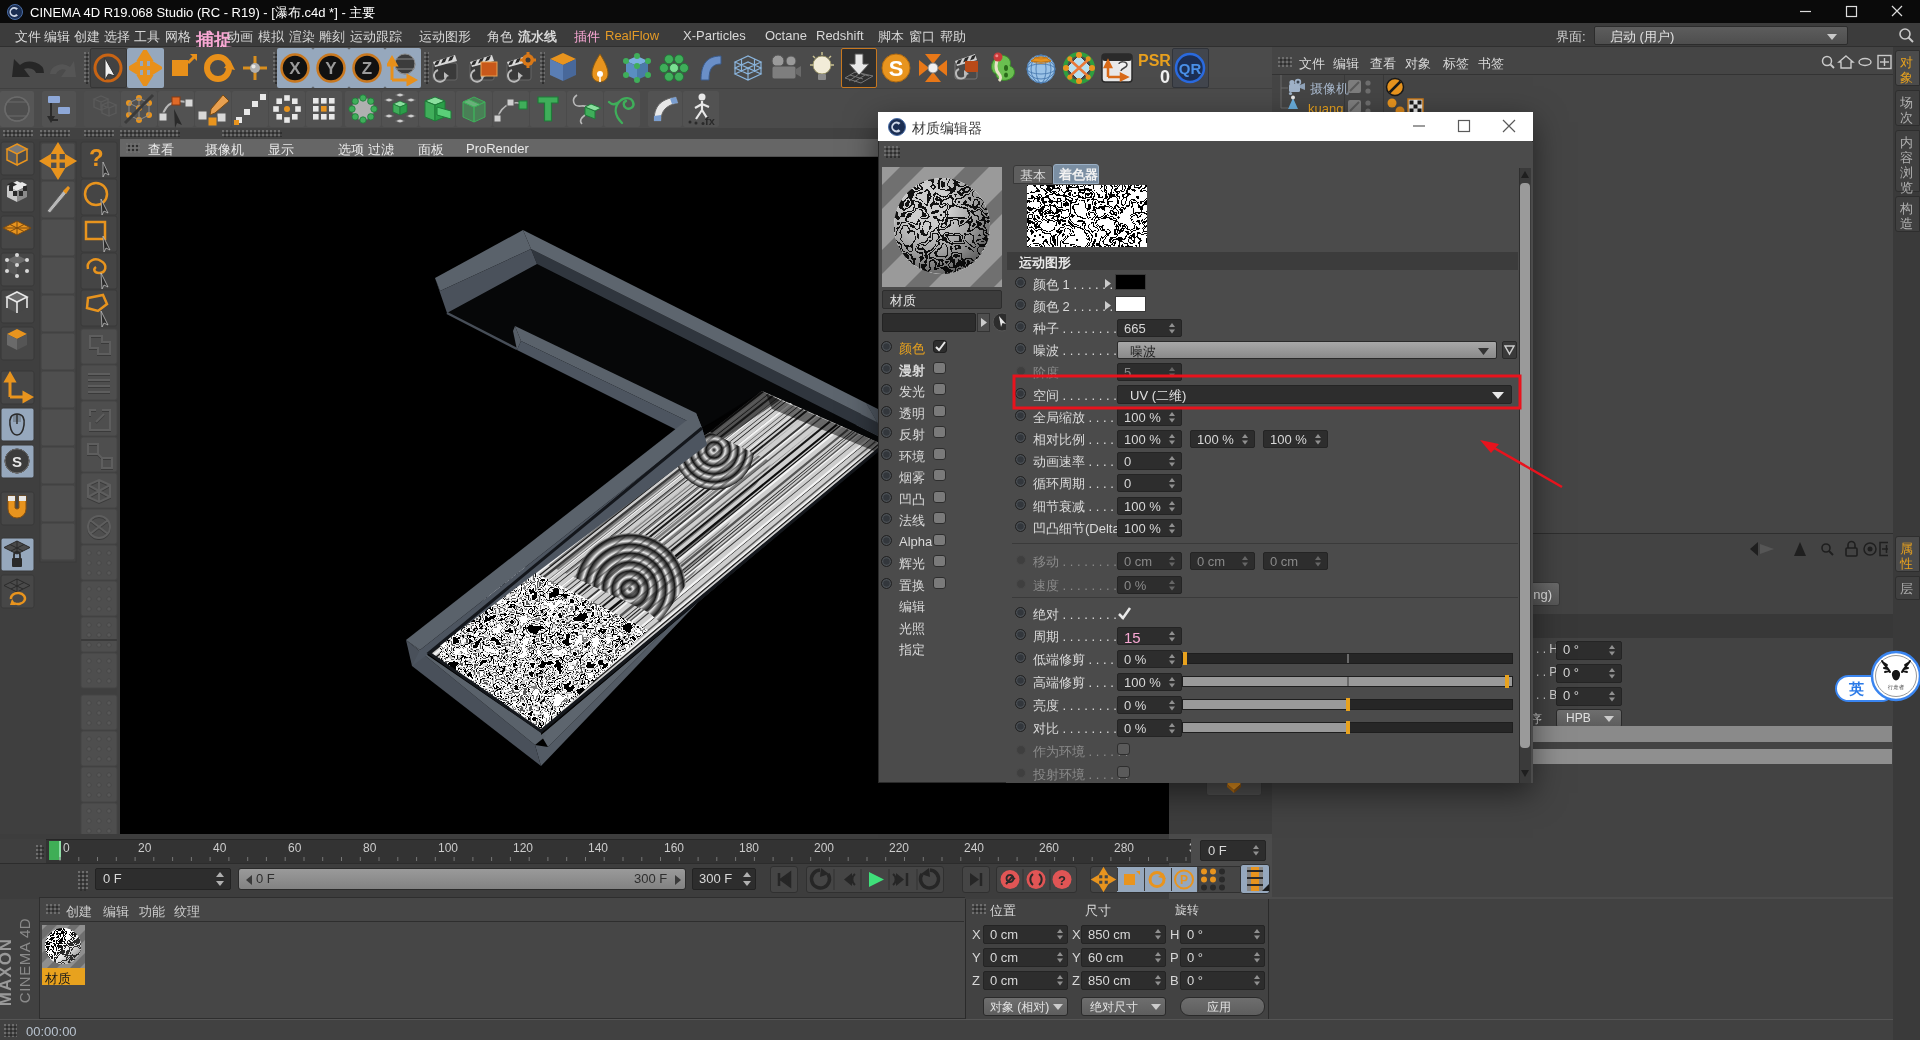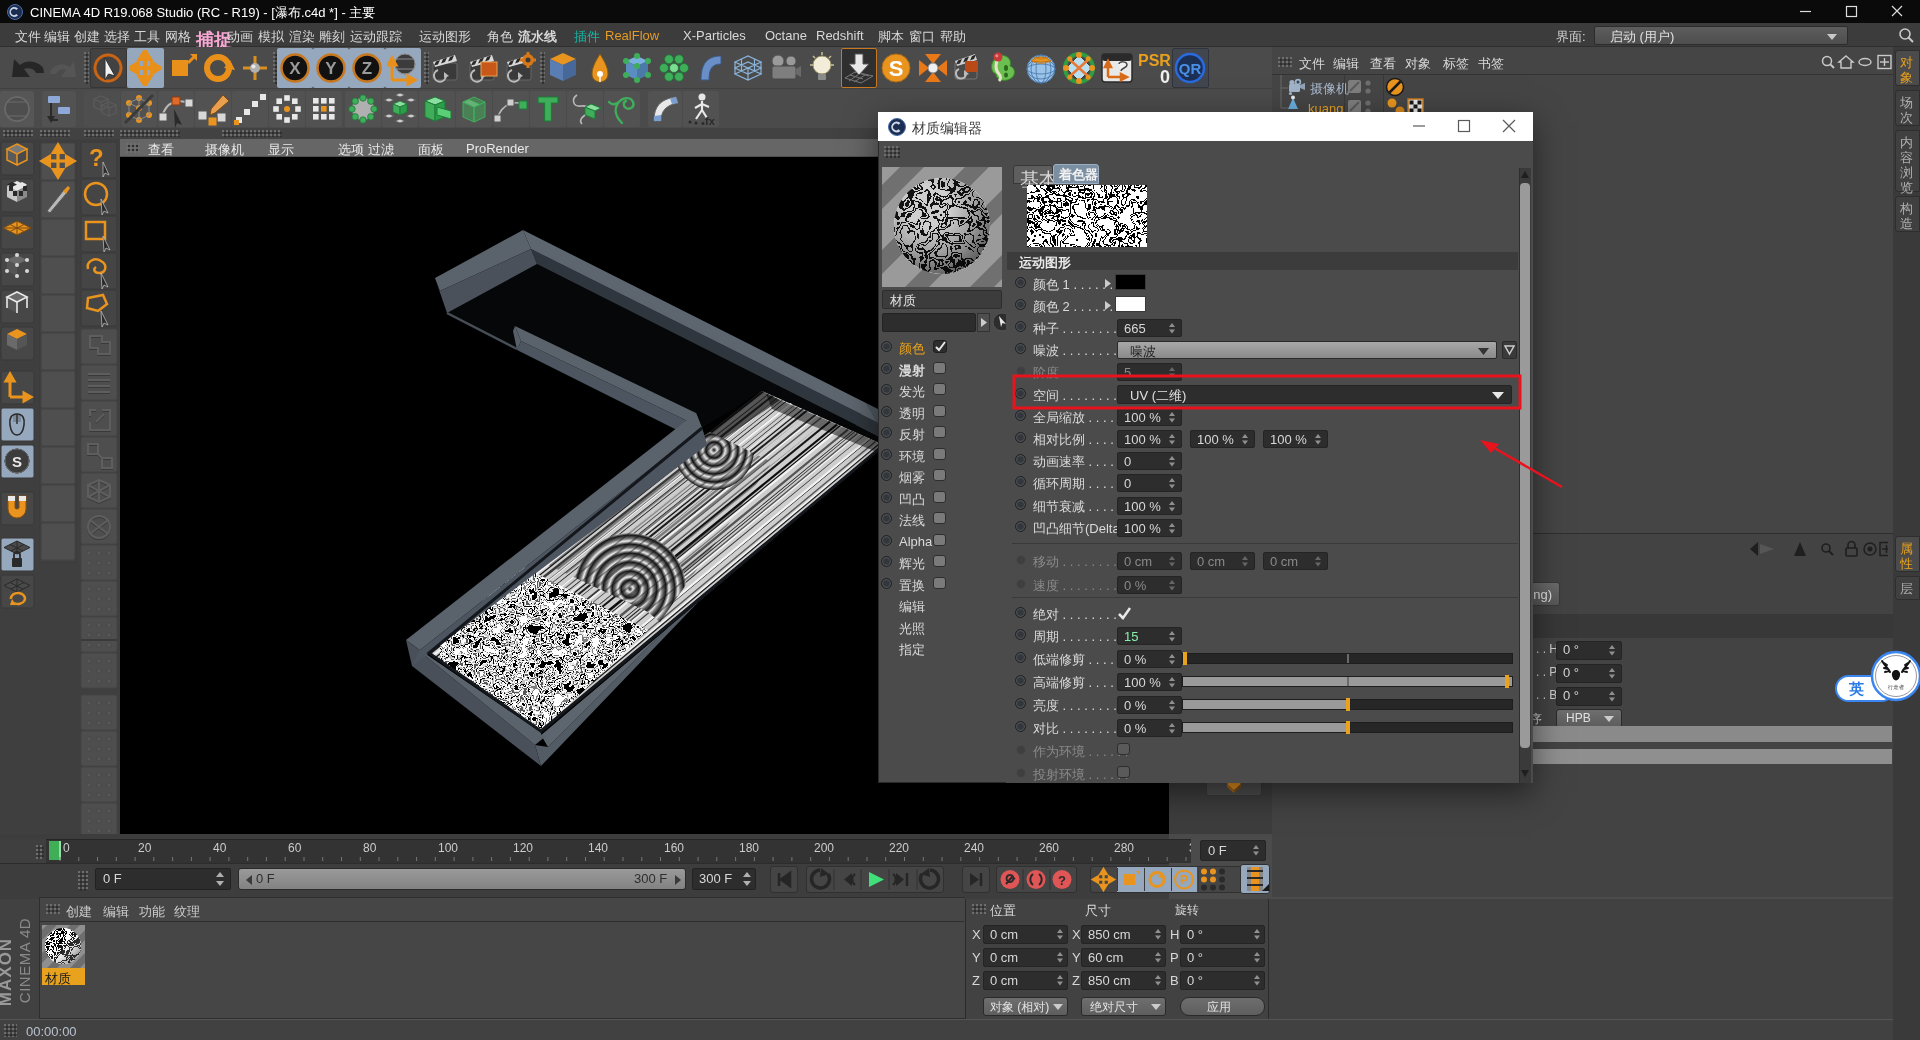--- a/index.html
+++ b/index.html
@@ -33,21 +33,21 @@
 <div class="tx" style="left:165px;top:28px;font-size:13px;color:#d8d8d8;font-weight:normal;">网格</div>
 <div class="tx" style="left:196px;top:28px;font-size:18px;color:#f9a8d4;font-weight:bold;">捕捉</div>
 <div class="tx" style="left:227px;top:28px;font-size:13px;color:#d8d8d8;font-weight:normal;">动画</div>
 <div class="tx" style="left:258px;top:28px;font-size:13px;color:#d8d8d8;font-weight:normal;">模拟</div>
 <div class="tx" style="left:289px;top:28px;font-size:13px;color:#d8d8d8;font-weight:normal;">渲染</div>
 <div class="tx" style="left:319px;top:28px;font-size:13px;color:#d8d8d8;font-weight:normal;">雕刻</div>
 <div class="tx" style="left:350px;top:28px;font-size:13px;color:#d8d8d8;font-weight:normal;">运动跟踪</div>
 <div class="tx" style="left:419px;top:28px;font-size:13px;color:#d8d8d8;font-weight:normal;">运动图形</div>
 <div class="tx" style="left:487px;top:28px;font-size:13px;color:#d8d8d8;font-weight:normal;">角色</div>
 <div class="tx" style="left:518px;top:28px;font-size:13px;color:#d8d8d8;font-weight:bold;">流水线</div>
-<div class="tx" style="left:574px;top:28px;font-size:13px;color:#14b8a6;font-weight:normal;">插件</div>
+<div class="tx" style="left:574px;top:28px;font-size:13px;color:#f9a8d4;font-weight:normal;">插件</div>
 <div class="tx" style="left:605px;top:28px;font-size:13px;color:#e39a27;font-weight:normal;">RealFlow</div>
 <div class="tx" style="left:683px;top:28px;font-size:13px;color:#d8d8d8;font-weight:normal;">X-Particles</div>
 <div class="tx" style="left:765px;top:28px;font-size:13px;color:#d8d8d8;font-weight:normal;">Octane</div>
 <div class="tx" style="left:816px;top:28px;font-size:13px;color:#d8d8d8;font-weight:normal;">Redshift</div>
 <div class="tx" style="left:878px;top:28px;font-size:13px;color:#d8d8d8;font-weight:normal;">脚本</div>
 <div class="tx" style="left:909px;top:28px;font-size:13px;color:#d8d8d8;font-weight:normal;">窗口</div>
 <div class="tx" style="left:940px;top:28px;font-size:13px;color:#d8d8d8;font-weight:normal;">帮助</div>
 <div class="tx" style="left:1556px;top:28px;font-size:13px;color:#cfcfcf;font-weight:normal;">界面:</div>
 <div class="abs" style="left:1594px;top:26px;width:254px;height:19px;background:linear-gradient(#5d5d5d,#4e4e4e);border:1px solid #2c2c2c;border-radius:2px;"></div>
 <div class="tx" style="left:1610px;top:28px;font-size:13px;color:#e0e0e0;font-weight:normal;">启动 (用户)</div>
@@ -1448,21 +1448,21 @@
 <div class="tx" style="left:899px;top:555.0px;font-size:13px;color:#dadada;font-weight:normal;">辉光</div>
 <div class="chk" style="left:933px;top:555.0px"></div>
 <div class="radio" style="left:881px;top:577.5px"></div>
 <div class="tx" style="left:899px;top:576.5px;font-size:13px;color:#dadada;font-weight:normal;">置换</div>
 <div class="chk" style="left:933px;top:576.5px"></div>
 <div class="tx" style="left:899px;top:598.0px;font-size:13px;color:#dadada;font-weight:normal;">编辑</div>
 <div class="tx" style="left:899px;top:619.5px;font-size:13px;color:#dadada;font-weight:normal;">光照</div>
 <div class="tx" style="left:899px;top:641.0px;font-size:13px;color:#dadada;font-weight:normal;">指定</div>
 <div class="abs" style="left:1006px;top:142px;width:527px;height:641px;background:#4b4b4b;"></div>
 <div class="abs" style="left:1013px;top:165px;width:40px;height:19px;background:#5e5e5e;border:1px solid #383838;border-radius:3px 3px 0 0;"></div>
-<div class="tx" style="left:1020px;top:167px;font-size:19px;color:#d8d8d8;font-weight:normal;">基本</div>
+<div class="tx" style="left:1020px;top:167px;font-size:13px;color:#d8d8d8;font-weight:normal;">基本</div>
 <div class="abs" style="left:1053px;top:164px;width:46px;height:20px;background:#7b8fa3;border:1px solid #9aafc4;border-radius:3px 3px 0 0;"></div>
 <div class="tx" style="left:1059px;top:166px;font-size:13px;color:#f2f2f2;font-weight:bold;">着色器</div>
 <svg class="abs" style="left:1027px;top:185px" width="120" height="62">
 <defs>
       <filter id="mn3" x="0%" y="0%" width="100%" height="100%">
         <feTurbulence type="fractalNoise" baseFrequency="0.065" numOctaves="3" seed="9"></feTurbulence>
         <feColorMatrix type="matrix" values="2.2 0 0 0 -0.6  2.2 0 0 0 -0.6  2.2 0 0 0 -0.6  0 0 0 0 1"></feColorMatrix>
         <feComponentTransfer>
           <feFuncR type="discrete" tableValues="1 0 1 1 0 1 0 1 1"></feFuncR>
           <feFuncG type="discrete" tableValues="1 0 1 1 0 1 0 1 1"></feFuncG>
@@ -1612,21 +1612,21 @@
   </svg>
 <div class="abs" style="left:1012px;top:597px;width:506px;height:1px;background:#3a3a3a;"></div>
 <div class="radio" style="left:1015px;top:607px"></div>
 <div class="tx" style="left:1033px;top:606px;font-size:13px;color:#dadada;font-weight:normal;">绝对 . . . . . . . . . </div>
 <svg class="abs" style="left:1117px;top:606px" width="15" height="14">
     <path d="M2 8 L6 12 L13 2" stroke="#e8e8e8" stroke-width="2.5" fill="none"></path>
   </svg>
 <div class="radio" style="left:1015px;top:629px"></div>
 <div class="tx" style="left:1033px;top:628px;font-size:13px;color:#dadada;font-weight:normal;">周期 . . . . . . . . . </div>
 <div class="abs" style="left:1117px;top:627px;width:65px;height:18px;background:#2d2d2d;border:1px solid #242424;border-radius:2px;"></div>
-<div class="tx" style="left:1124px;top:629px;font-size:13px;color:#86efac;font-weight:normal;">15</div>
+<div class="tx" style="left:1124px;top:629px;font-size:15px;color:#f9a8d4;font-weight:normal;">15</div>
 <svg class="abs" style="left:1168px;top:630px" width="8" height="12">
     <path d="M4 1 L7 5 L1 5Z" fill="#909090"></path>
     <path d="M4 11.5 L7 7.5 L1 7.5Z" fill="#909090"></path>
   </svg>
 <div class="radio" style="left:1015px;top:652px"></div>
 <div class="tx" style="left:1033px;top:651px;font-size:13px;color:#dadada;font-weight:normal;">低端修剪 . . . . . . </div>
 <div class="abs" style="left:1117px;top:650px;width:65px;height:18px;background:#2d2d2d;border:1px solid #242424;border-radius:2px;"></div>
 <div class="tx" style="left:1124px;top:652px;font-size:13px;color:#d8d8d8;font-weight:normal;">0 %</div>
 <svg class="abs" style="left:1168px;top:653px" width="8" height="12">
     <path d="M4 1 L7 5 L1 5Z" fill="#909090"></path>

